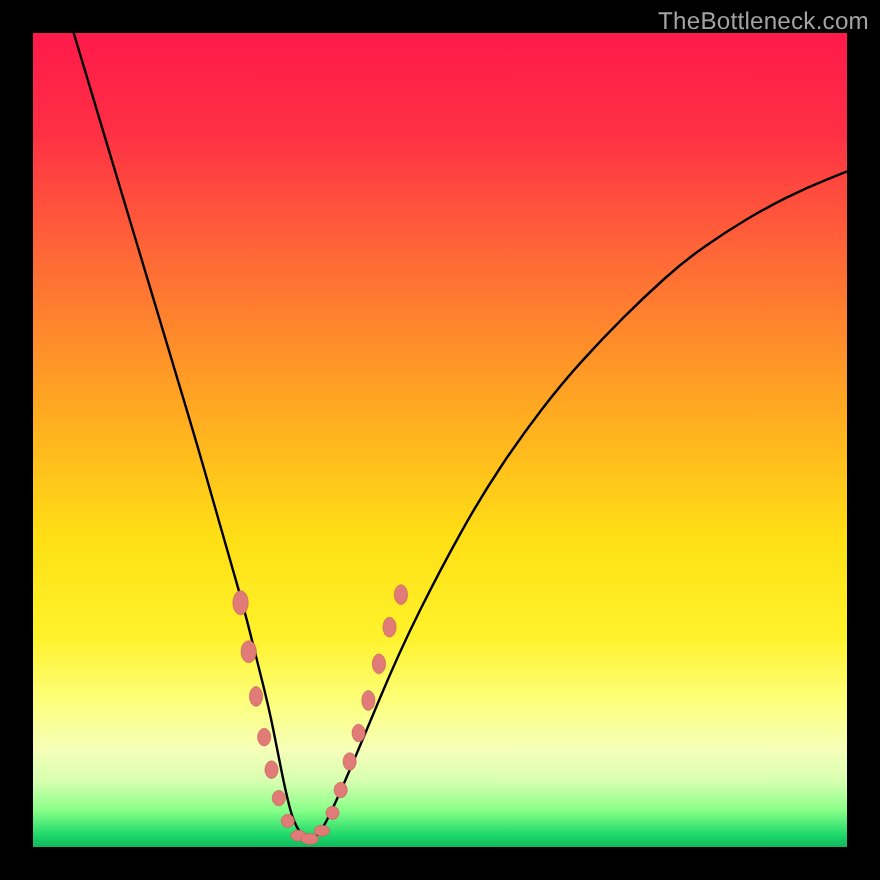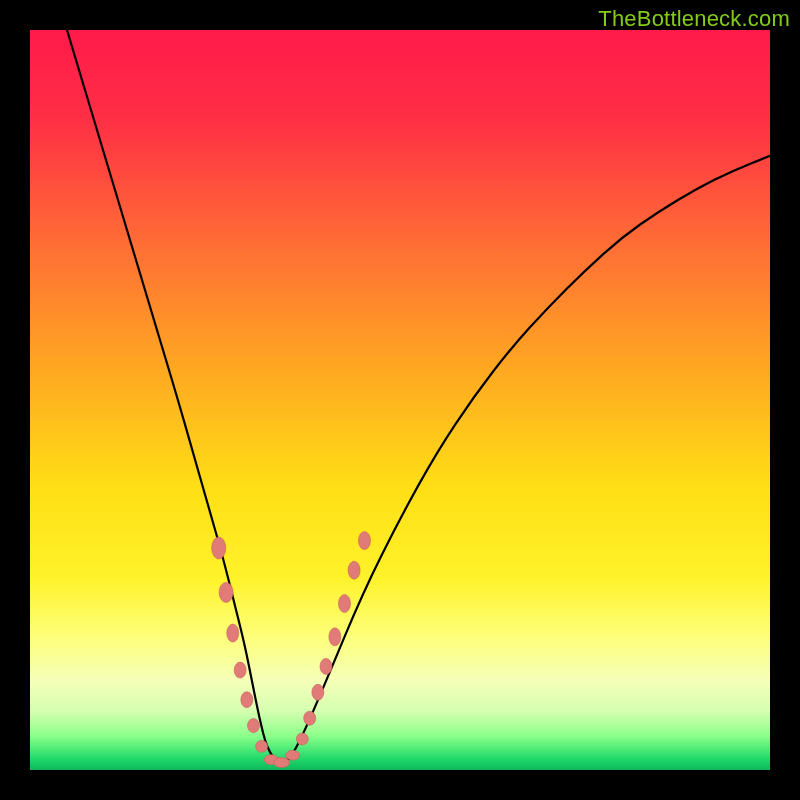--- a/index.html
+++ b/index.html
@@ -21,21 +21,21 @@
     left: 30px;
     top: 30px;
     width: 740px;
     height: 740px;
     overflow: hidden;
   }
   .watermark {
     position: absolute;
     top: 6px;
     right: 10px;
-    color: #84cc16;
+    color: #a3a3a3;
     font-size: 22px;
     font-weight: 500;
     letter-spacing: 0.2px;
     z-index: 5;
   }
   svg {
     display: block;
   }
 </style>
 </head>

